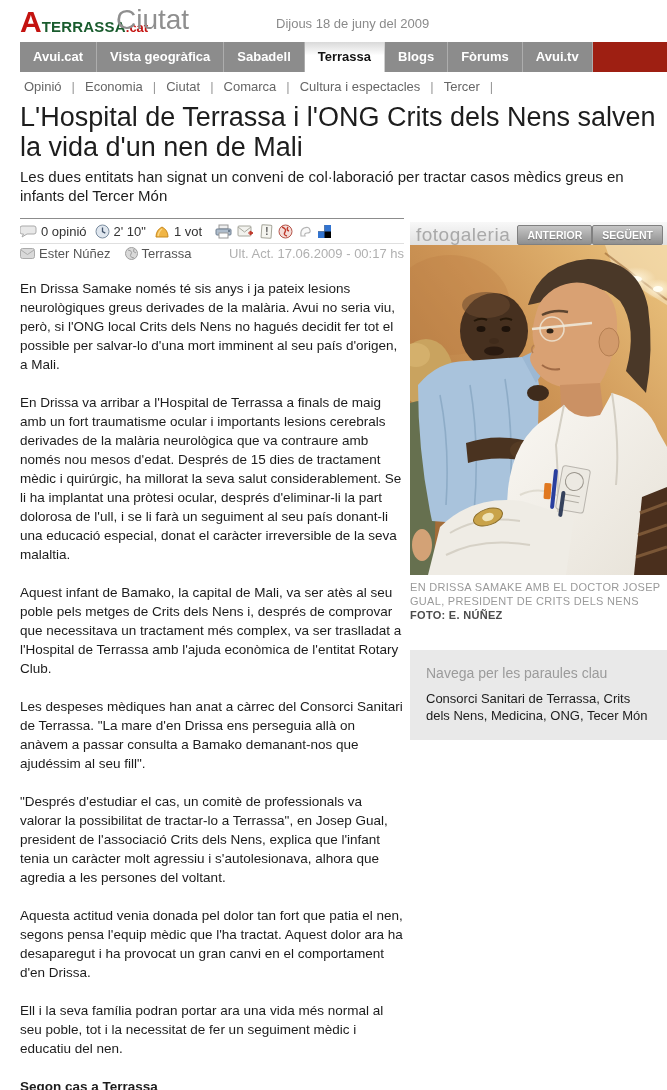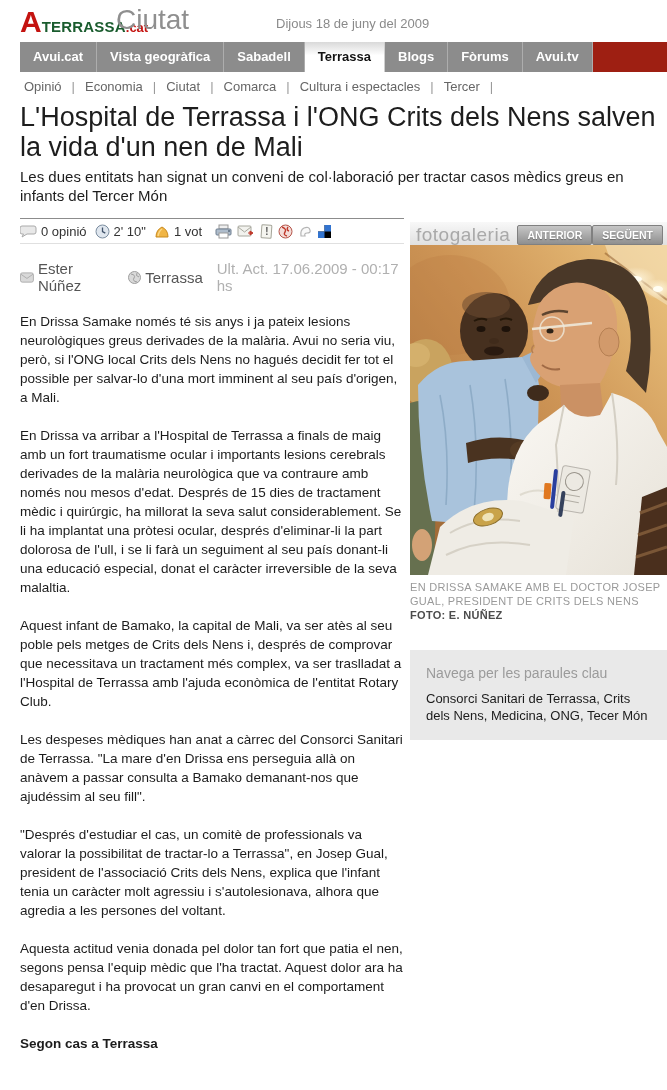--- a/index.html
+++ b/index.html
@@ -37,22 +37,22 @@
   .subheadline { position:absolute; top:167px; left:20px; width:644px;
                  font-size:15px; line-height:19px; color:#1d1d1d; }
 
   
   .leftcol { position:absolute; top:218px; left:20px; width:384px; }
   .toolbar { border-top:1px solid #8c8c8c; padding:5px 0 4px 0;
              display:flex; align-items:center; font-size:13px; color:#333; }
   .toolbar .lbl { margin:0 8px 0 4px; }
   .toolbar .ic { display:inline-flex; align-items:center; }
   .toolbar .share { margin-left:5px; display:inline-flex; align-items:center; cursor:pointer; }
-  .byline { border-top:1px solid #e0e0e0; padding:16px 0 5px 0;
-            display:flex; align-items:center; font-size:15px; color:#555; }
+  .byline { border-top:1px solid #e0e0e0; padding:2px 0 5px 0;
+            display:flex; align-items:center; font-size:13px; color:#555; }
   .byline .bl-item { margin-right:14px; display:inline-flex; align-items:center; gap:4px; }
   .byline .updated { margin-left:auto; color:#b0b0b0; }
 
   .article-body { margin-top:13px; width:384px; }
   .article-body p  { font-size:13.5px; line-height:19px; margin-bottom:19px; color:#1c1c1c; }
   .article-body h3 { font-size:13.5px; line-height:19px; font-weight:bold; color:#1c1c1c; }
 
   
   .rightcol { position:absolute; top:222px; left:410px; width:257px; }
   .gallerybar { height:23px; background:linear-gradient(#f8f8f8,#e0e0e0);
@@ -181,20 +181,21 @@
     <span class="updated">Ult. Act. 17.06.2009 - 00:17 hs</span>
   </div>
 
   <div class="article-body">
       <p>En Drissa Samake només té sis anys i ja pateix lesions neurològiques greus derivades de la malària. Avui no seria viu, però, si l'ONG local Crits dels Nens no hagués decidit fer tot el possible per salvar-lo d'una mort imminent al seu país d'origen, a Mali.</p>
       <p>En Drissa va arribar a l'Hospital de Terrassa a finals de maig amb un fort traumatisme ocular i importants lesions cerebrals derivades de la malària neurològica que va contraure amb només nou mesos d'edat. Després de 15 dies de tractament mèdic i quirúrgic, ha millorat la seva salut considerablement. Se li ha implantat una pròtesi ocular, després d'eliminar-li la part dolorosa de l'ull, i se li farà un seguiment al seu país donant-li una educació especial, donat el caràcter irreversible de la seva malaltia.</p>
       <p>Aquest infant de Bamako, la capital de Mali, va ser atès al seu poble pels metges de Crits dels Nens i, després de comprovar que necessitava un tractament més complex, va ser traslladat a l'Hospital de Terrassa amb l'ajuda econòmica de l'entitat Rotary Club.</p>
       <p>Les despeses mèdiques han anat a càrrec del Consorci Sanitari de Terrassa. "La mare d'en Drissa ens perseguia allà on anàvem a passar consulta a Bamako demanant-nos que ajudéssim al seu fill".</p>
       <p>"Després d'estudiar el cas, un comitè de professionals va valorar la possibilitat de tractar-lo a Terrassa", en Josep Gual, president de l'associació Crits dels Nens, explica que l'infant tenia un caràcter molt agressiu i s'autolesionava, alhora que agredia a les persones del voltant.</p>
       <p>Aquesta actitud venia donada pel dolor tan fort que patia el nen, segons pensa l'equip mèdic que l'ha tractat. Aquest dolor ara ha desaparegut i ha provocat un gran canvi en el comportament d'en Drissa.</p>
+      <p>Ell i la seva família podran portar ara una vida més normal al seu poble, tot i la necessitat de fer un seguiment mèdic i educatiu del nen.</p>
       <h3>Segon cas a Terrassa</h3>
     </div>
 </div>
 
 <div class="rightcol">
 
   <div class="gallerybar">
     <span class="gtitle">fotogaleria</span>
     <span class="gbtn first">ANTERIOR</span>
     <span class="gbtn">SEGÜENT</span>

